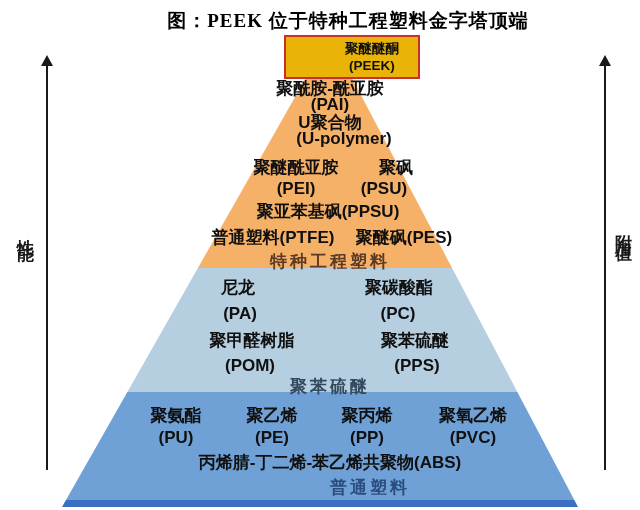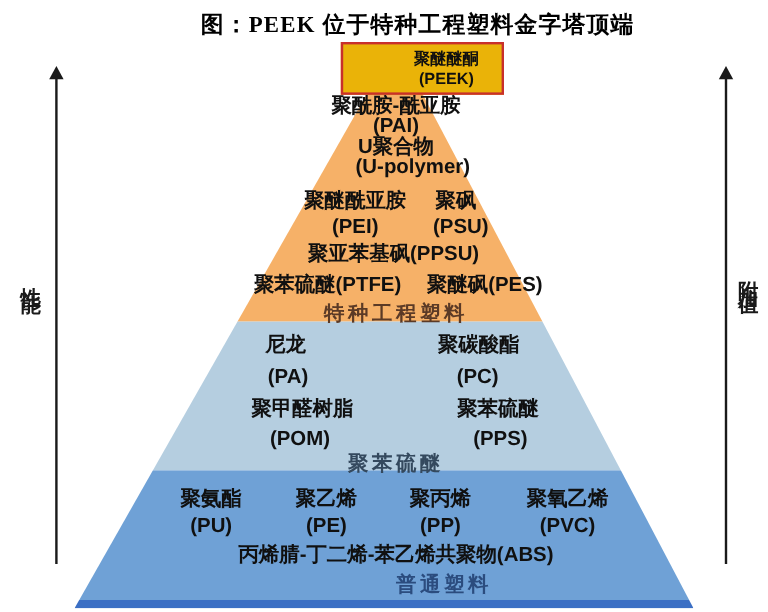--- a/index.html
+++ b/index.html
@@ -85,24 +85,24 @@
   <div class="t2">聚醚醚酮</div>
   <div class="t2">(PEEK)</div>
 </div>
 
 <div class="t" style="left:330px;top:88px">聚酰胺-酰亚胺</div>
 <div class="t" style="left:330px;top:105px">(PAI)</div>
 <div class="t" style="left:330px;top:122px">U聚合物</div>
 <div class="t" style="left:344px;top:139px">(U-polymer)</div>
 <div class="t" style="left:296px;top:167px">聚醚酰亚胺</div>
 <div class="t" style="left:296px;top:189px">(PEI)</div>
-<div class="t" style="left:380px;top:167px">聚砜</div>
+<div class="t" style="left:396px;top:167px">聚砜</div>
 <div class="t" style="left:384px;top:189px">(PSU)</div>
 <div class="t" style="left:328px;top:211px">聚亚苯基砜(PPSU)</div>
-<div class="t" style="left:273px;top:237px">聚苯硫醚(PTFE)</div>
+<div class="t" style="left:273px;top:237px">普通塑料(PTFE)</div>
 <div class="t" style="left:404px;top:237px">聚醚砜(PES)</div>
 <div class="t band-label lbl-special" style="left:330px;top:261px">特种工程塑料</div>
 
 <div class="t" style="left:238px;top:287px">尼龙</div>
 <div class="t" style="left:240px;top:314px">(PA)</div>
 <div class="t" style="left:399px;top:287px">聚碳酸酯</div>
 <div class="t" style="left:398px;top:314px">(PC)</div>
 <div class="t" style="left:252px;top:340px">聚甲醛树脂</div>
 <div class="t" style="left:250px;top:366px">(POM)</div>
 <div class="t" style="left:415px;top:340px">聚苯硫醚</div>

